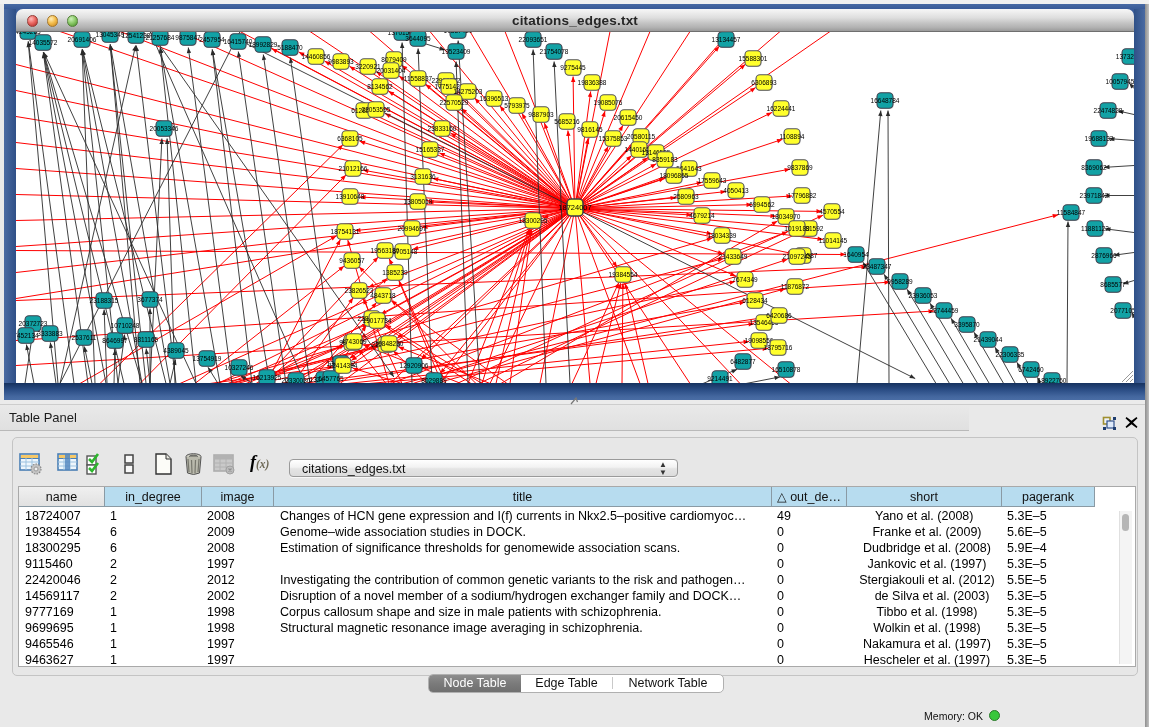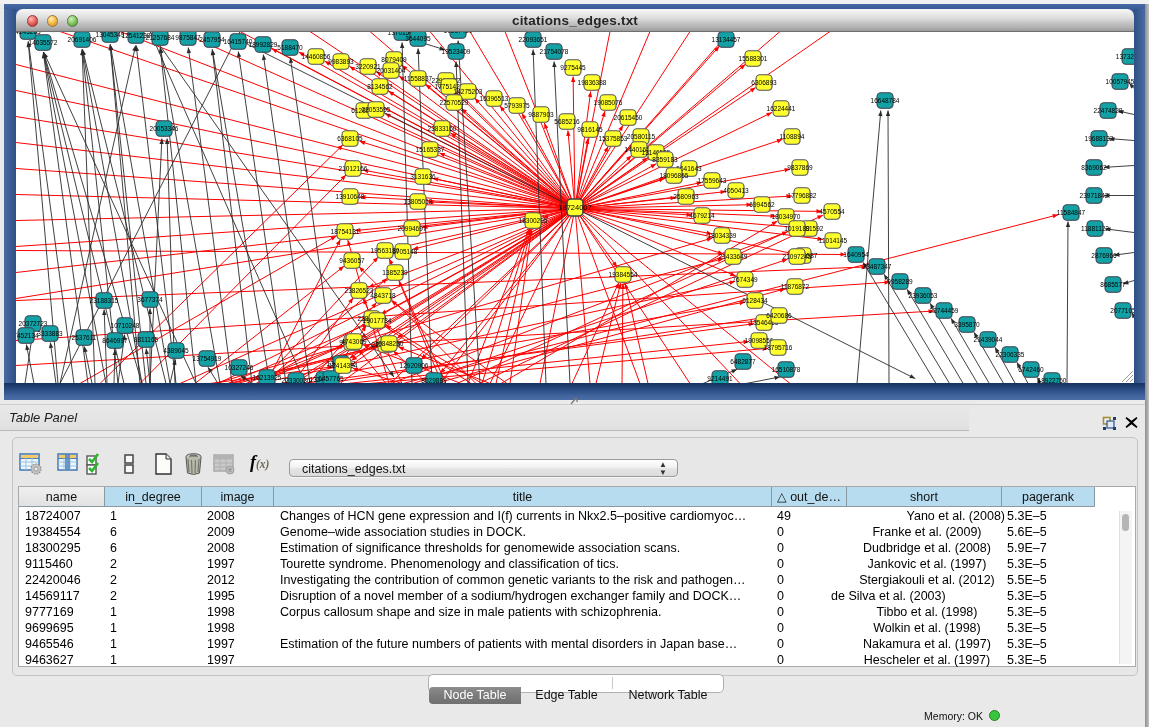--- a/index.html
+++ b/index.html
@@ -25,21 +25,21 @@
 #l1 { left:10.5px; background:radial-gradient(circle at 35% 30%, #ffbbbb, #ec6b65 45%, #c33f3c 80%); border:1px solid #953b36;}
 #l2 { left:30.5px; background:radial-gradient(circle at 35% 30%, #ffeebb, #f5c050 45%, #d99a2e 80%); border:1px solid #a4762a;}
 #l3 { left:50.5px; background:radial-gradient(circle at 35% 30%, #ccf0bb, #8ecc6b 45%, #5fa440 80%); border:1px solid #527e38;}
 #wtitle { position:absolute; width:100%; top:4px; text-align:center; font-size:13.5px;
   font-weight:bold; color:#262626; letter-spacing:0.2px; }
 #graph { position:absolute; left:12px; top:27.5px; width:1118px; height:351.5px; background:#ffffff; overflow:hidden; }
 #grip { position:absolute; right:1px; bottom:1px; width:13px; height:11px; }
 
 
 #split { position:absolute; left:0; top:400px; width:1149px; height:5px; background:#ebebeb; border-bottom:1px solid #cdcdcd;}
-#tph { position:absolute; left:0; top:405px; width:969px; height:26px; background:linear-gradient(180deg,#e9e9e9,#e0e0e0); border-bottom:1px solid #b9b9b9;font-style:italic; }
+#tph { position:absolute; left:0; top:405px; width:969px; height:26px; background:linear-gradient(180deg,#e9e9e9,#e0e0e0); border-bottom:1px solid #b9b9b9; }
 #tph .t { position:absolute; left:9px; top:5px; font-size:13px; color:#1c1c1c; }
 #tph svg { position:absolute; }
 
 
 #panel { position:absolute; left:12px; top:437px; width:1126px; height:239px;
   background:#e7e7e7; border:1px solid #c4c4c4; border-radius:5px; }
 #toolbar { position:absolute; left:5px; top:5px; width:1110px; height:40px; }
 #toolbar svg.icon { position:absolute; top:9px; }
 #fx { position:absolute; left:232px; top:9px; font-family:"Liberation Serif",serif; font-style:italic; font-weight:bold; font-size:18px; color:#000; }
 #combo { position:absolute; left:271px; top:16px; width:389px; height:18px; border:1px solid #9a9a9a; border-radius:4px;
@@ -54,21 +54,21 @@
   font-size:12.5px; color:#111; text-align:center; line-height:20px; }
 .hcell.gray { background:linear-gradient(180deg,#f0f0f0,#e1e1e1); }
 .row { position:absolute; left:0; width:1100px; height:16px; font-size:12.5px; color:#000; white-space:nowrap; }
 .row span { position:absolute; top:1px; }
 #sbar { position:absolute; right:3px; top:24px; width:13px; height:153px; background:#f4f4f4; border-left:1px solid #e0e0e0;}
 #sthumb { position:absolute; right:6px; top:27px; width:7px; height:17px; background:#b6b6b6; border-radius:4px; }
 
 
 #tabs { position:absolute; left:428px; top:674px; width:296px; height:18.5px; border:1px solid #b0b0b0;
   border-radius:5px; background:#ffffff; font-size:12.5px; }
-#tabs .seg { position:absolute; top:0; height:16.5px; line-height:16.5px; text-align:center; color:#111;margin-top:12px; }
+#tabs .seg { position:absolute; top:0; height:16.5px; line-height:16.5px; text-align:center; color:#111; }
 #tabs .sel { background:linear-gradient(180deg,#8d8d8d,#7b7b7b 50%,#6f6f6f); color:#fff; border-radius:4px 0 0 4px; }
 #tabs .div { position:absolute; top:2px; width:1px; height:12px; background:#c9c9c9; }
 
 #status { position:absolute; left:0; top:695px; width:1016px; height:32px; }
 #mem { position:absolute; right:33px; top:15px; font-size:10.5px; color:#111; }
 #memdot { position:absolute; right:16px; top:15px; width:11px; height:11px; border-radius:50%; background:#38c73c; border:1px solid #2a7a2a; }
 #redge { position:absolute; right:0; top:0; width:4px; height:727px; background:linear-gradient(90deg,#8e8e8e,#c2c2c2); }
 #ledge { position:absolute; left:0; top:0; width:1149px; height:4px; background:#f1f1f1; }
 </style>
 </head>
@@ -1065,90 +1065,89 @@
 <div class="hcell" style="left:255px;width:498px">title</div>
 <div class="hcell" style="left:753px;width:75px">△ out_de…</div>
 <div class="hcell" style="left:828px;width:155px">short</div>
 <div class="hcell" style="left:983px;width:93px">pagerank</div>
 <div class="row" style="top:21px">
 <span style="left:6px">18724007</span>
 <span style="left:91px">1</span>
 <span style="left:188px">2008</span>
 <span style="left:261px">Changes of HCN gene expression and I(f) currents in Nkx2.5–positive cardiomyoc…</span>
 <span style="left:758px">49</span>
-<span style="left:836px;width:150px;text-align:right;display:inline-block">Yano et al. (2008)</span>
+<span style="left:856px;width:150px;text-align:left;display:inline-block">Yano et al. (2008)</span>
 <span style="left:988px">5.3E–5</span>
 </div>
 <div class="row" style="top:37px">
 <span style="left:6px">19384554</span>
 <span style="left:91px">6</span>
 <span style="left:188px">2009</span>
 <span style="left:261px">Genome–wide association studies in DOCK.</span>
 <span style="left:758px">0</span>
 <span style="left:833px;width:150px;text-align:center;display:inline-block">Franke et al. (2009)</span>
 <span style="left:988px">5.6E–5</span>
 </div>
 <div class="row" style="top:53px">
 <span style="left:6px">18300295</span>
 <span style="left:91px">6</span>
 <span style="left:188px">2008</span>
 <span style="left:261px">Estimation of significance thresholds for genomewide association scans.</span>
 <span style="left:758px">0</span>
 <span style="left:833px;width:150px;text-align:center;display:inline-block">Dudbridge et al. (2008)</span>
-<span style="left:988px">5.9E–7</span>
+<span style="left:988px">5.9E–4</span>
 </div>
 <div class="row" style="top:69px">
 <span style="left:6px">9115460</span>
 <span style="left:91px">2</span>
 <span style="left:188px">1997</span>
-<span style="left:261px">Tourette syndrome. Phenomenology and classification of tics.</span>
 <span style="left:758px">0</span>
 <span style="left:833px;width:150px;text-align:center;display:inline-block">Jankovic et al. (1997)</span>
 <span style="left:988px">5.3E–5</span>
 </div>
 <div class="row" style="top:85px">
 <span style="left:6px">22420046</span>
 <span style="left:91px">2</span>
 <span style="left:188px">2012</span>
 <span style="left:261px">Investigating the contribution of common genetic variants to the risk and pathogen…</span>
 <span style="left:758px">0</span>
 <span style="left:833px;width:150px;text-align:center;display:inline-block">Stergiakouli et al. (2012)</span>
 <span style="left:988px">5.5E–5</span>
 </div>
 <div class="row" style="top:101px">
 <span style="left:6px">14569117</span>
 <span style="left:91px">2</span>
-<span style="left:188px">1995</span>
+<span style="left:188px">2002</span>
 <span style="left:261px">Disruption of a novel member of a sodium/hydrogen exchanger family and DOCK…</span>
 <span style="left:758px">0</span>
-<span style="left:812px;width:150px;text-align:left;display:inline-block">de Silva et al. (2003)</span>
+<span style="left:838px;width:150px;text-align:center;display:inline-block">de Silva et al. (2003)</span>
 <span style="left:988px">5.3E–5</span>
 </div>
 <div class="row" style="top:117px">
 <span style="left:6px">9777169</span>
 <span style="left:91px">1</span>
 <span style="left:188px">1998</span>
 <span style="left:261px">Corpus callosum shape and size in male patients with schizophrenia.</span>
 <span style="left:758px">0</span>
 <span style="left:833px;width:150px;text-align:center;display:inline-block">Tibbo et al. (1998)</span>
 <span style="left:988px">5.3E–5</span>
 </div>
 <div class="row" style="top:133px">
 <span style="left:6px">9699695</span>
 <span style="left:91px">1</span>
 <span style="left:188px">1998</span>
+<span style="left:261px">Structural magnetic resonance image averaging in schizophrenia.</span>
 <span style="left:758px">0</span>
 <span style="left:833px;width:150px;text-align:center;display:inline-block">Wolkin et al. (1998)</span>
 <span style="left:988px">5.3E–5</span>
 </div>
 <div class="row" style="top:149px">
 <span style="left:6px">9465546</span>
 <span style="left:91px">1</span>
 <span style="left:188px">1997</span>
-<span style="left:261px">Estimation of the future numbers of patients with mental disorders in Japan base…</span>
 <span style="left:758px">0</span>
 <span style="left:833px;width:150px;text-align:center;display:inline-block">Nakamura et al. (1997)</span>
 <span style="left:988px">5.3E–5</span>
 </div>
 <div class="row" style="top:165px">
 <span style="left:6px">9463627</span>
 <span style="left:91px">1</span>
 <span style="left:188px">1997</span>
 <span style="left:758px">0</span>
 <span style="left:833px;width:150px;text-align:center;display:inline-block">Hescheler et al. (1997)</span>

